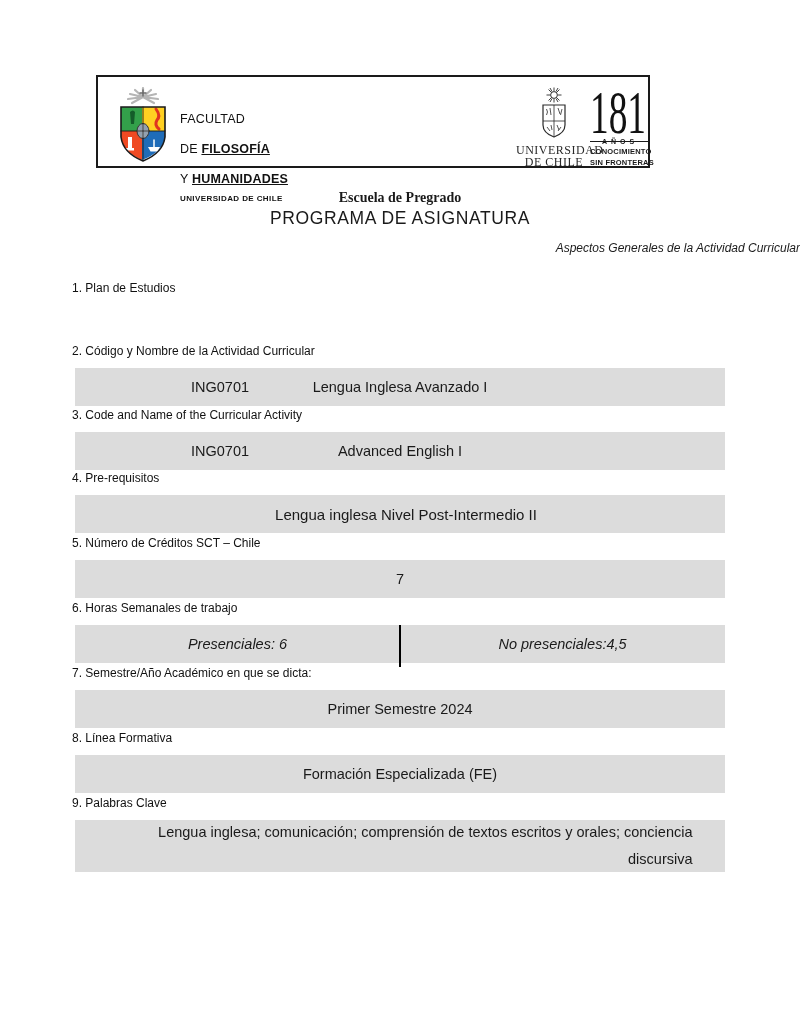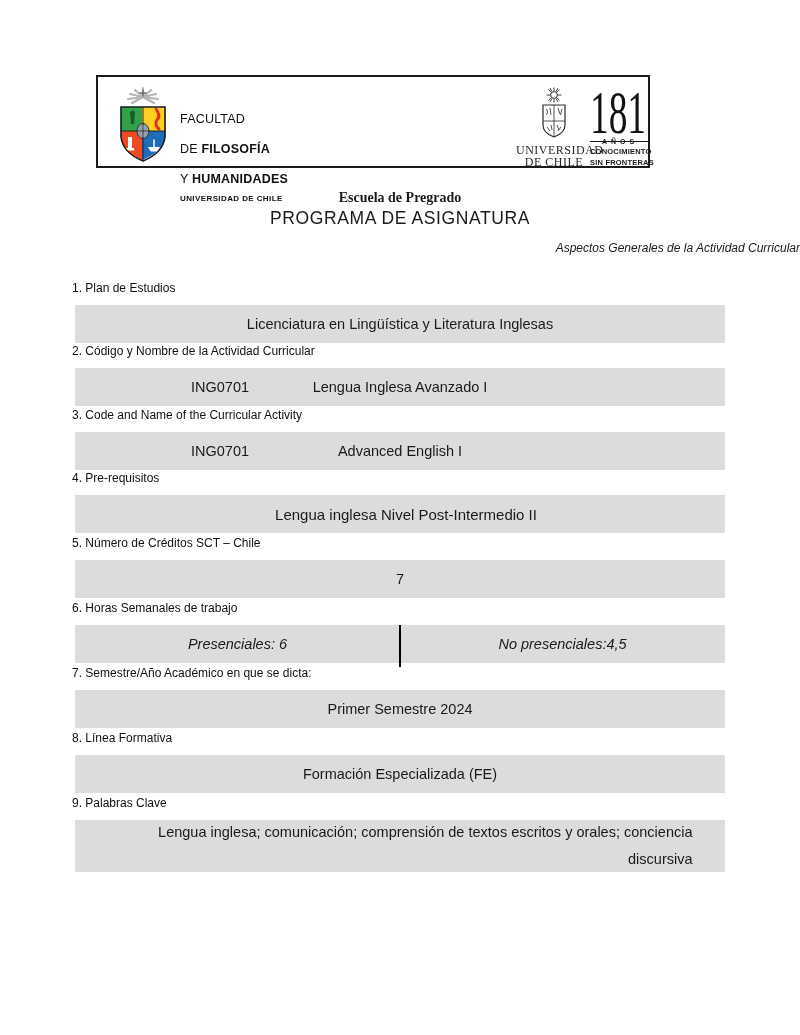--- a/index.html
+++ b/index.html
@@ -8,21 +8,21 @@
     font-family:"Liberation Sans", sans-serif;color:#1a1a1a;overflow:hidden;
   }
   
   .header-box{
     position:absolute;left:96px;top:75px;width:554px;height:93px;
     border:2px solid #1a1a1a;box-sizing:border-box;background:#fff;
   }
   .crest{position:absolute;left:20px;top:8px;}
   .fac-text{position:absolute;left:82px;top:20px;line-height:16px;letter-spacing:.2px;}
   .fac-line{font-size:12.5px;color:#111;white-space:nowrap;margin-top:14px;}
-  .fac-line b{font-weight:bold;}
+  .fac-line b{font-weight:bold;text-decoration:underline;}
   .fac-sub{font-size:8px;font-weight:bold;letter-spacing:.4px;margin-top:4px;color:#111;}
   .emblem-col{position:absolute;left:418px;top:10px;width:76px;text-align:center;}
   .emblem-col svg{display:block;margin:0 auto;}
   .univ-line{font-family:"Liberation Serif", serif;font-size:12px;line-height:12px;
     letter-spacing:.5px;color:#2a2a2a;white-space:nowrap;}
   .years-col{position:absolute;left:492px;top:10px;width:58px;text-align:center;}
   .years-col svg{display:block;}
   .anos-row{
     font-size:7px;font-weight:bold;letter-spacing:4px;line-height:8px;color:#1a1a1a;
     background:linear-gradient(#1a1a1a,#1a1a1a) center 3px/100% 1px no-repeat;
@@ -118,23 +118,20 @@
       <div class="tag-line">SIN FRONTERAS</div>
     </div>
   </div>
 
   <div class="school-title">Escuela de Pregrado</div>
   <div class="program-title">PROGRAMA DE ASIGNATURA</div>
   <div class="subtitle">Aspectos Generales de la Actividad Curricular</div>
 
   <div class="field f1">
     <div class="field-label">1. Plan de Estudios</div>
-    <div class="bar">
-      <span>Licenciatura en Lingüística y Literatura Inglesas</span>
-    </div>
   </div>
 
   <div class="field f2">
     <div class="field-label">2. Código y Nombre de la Actividad Curricular</div>
     <div class="bar">
       <span class="code">ING0701</span>
       <span>Lengua Inglesa Avanzado I</span>
     </div>
   </div>
 

